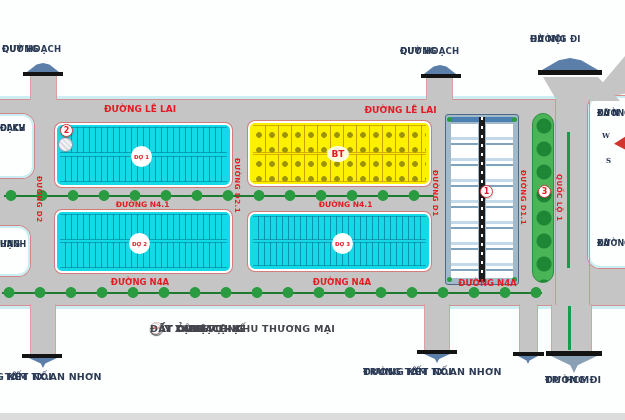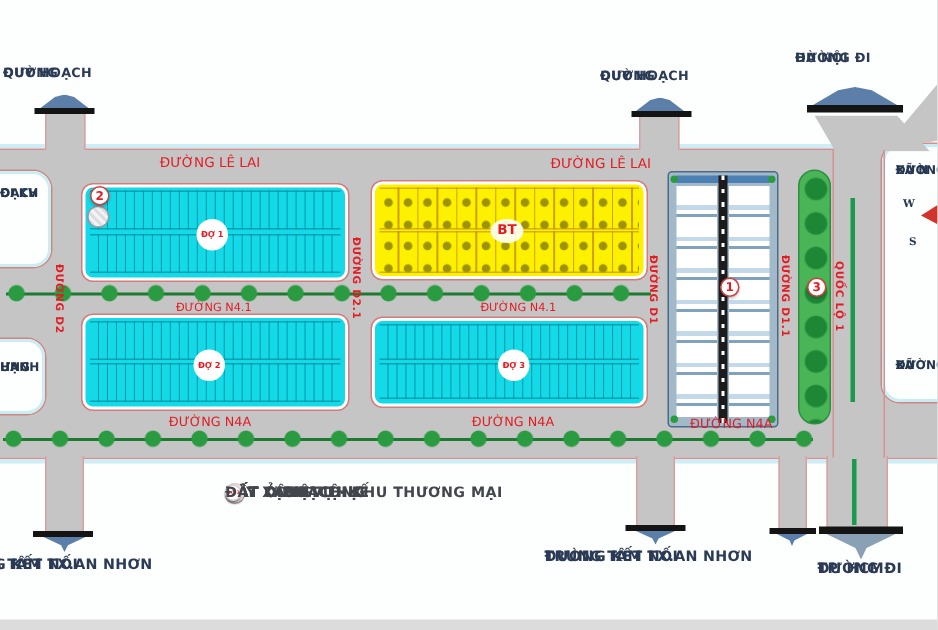--- a/index.html
+++ b/index.html
@@ -30,21 +30,21 @@
   .crow{left:3px;right:3px;height:26px;
         background-image:repeating-linear-gradient(90deg,transparent 0 5px,rgba(0,134,158,.8) 5px 6px);
         border-top:1px solid rgba(0,134,158,.65);border-bottom:1px solid rgba(0,134,158,.65);}
   .brow{left:3px;right:3px;height:28px;
         background-image:radial-gradient(circle at 6px 9px,rgba(140,130,10,.85) 2.5px,transparent 3.2px),
                          repeating-linear-gradient(90deg,transparent 0 12px,rgba(200,150,0,.9) 12px 13px);
         background-size:13px 15px,auto;
         border-top:1px solid rgba(200,150,0,.7);border-bottom:1px solid rgba(200,150,0,.7);}
 
   
-  .rlabel{color:#e31c24;font-weight:normal;text-align:center;white-space:nowrap;}
+  .rlabel{color:#e31c24;font-weight:bold;text-align:center;white-space:nowrap;}
   .vlabel{color:#e31c24;font-weight:bold;font-size:7px;writing-mode:vertical-rl;letter-spacing:.5px;white-space:nowrap;}
   .tlabel{color:#2b3a55;font-weight:bold;text-align:center;font-size:8.5px;line-height:1.25;letter-spacing:.2px;}
   .tlabel span{position:static;display:block;}
   .elabel{color:#253650;font-weight:bold;font-size:8px;line-height:1.25;}
   .elabel span{position:static;display:block;}
 
   .marker{width:13px;height:13px;border-radius:50%;background:#fff;border:1px solid #d04040;
           color:#e31c24;font-weight:bold;font-size:8px;display:flex;align-items:center;justify-content:center;
           box-shadow:0 1px 2px rgba(0,0,0,.25);}
   .blabel{width:21px;height:21px;border-radius:50%;background:#fff;display:flex;align-items:center;justify-content:center;

